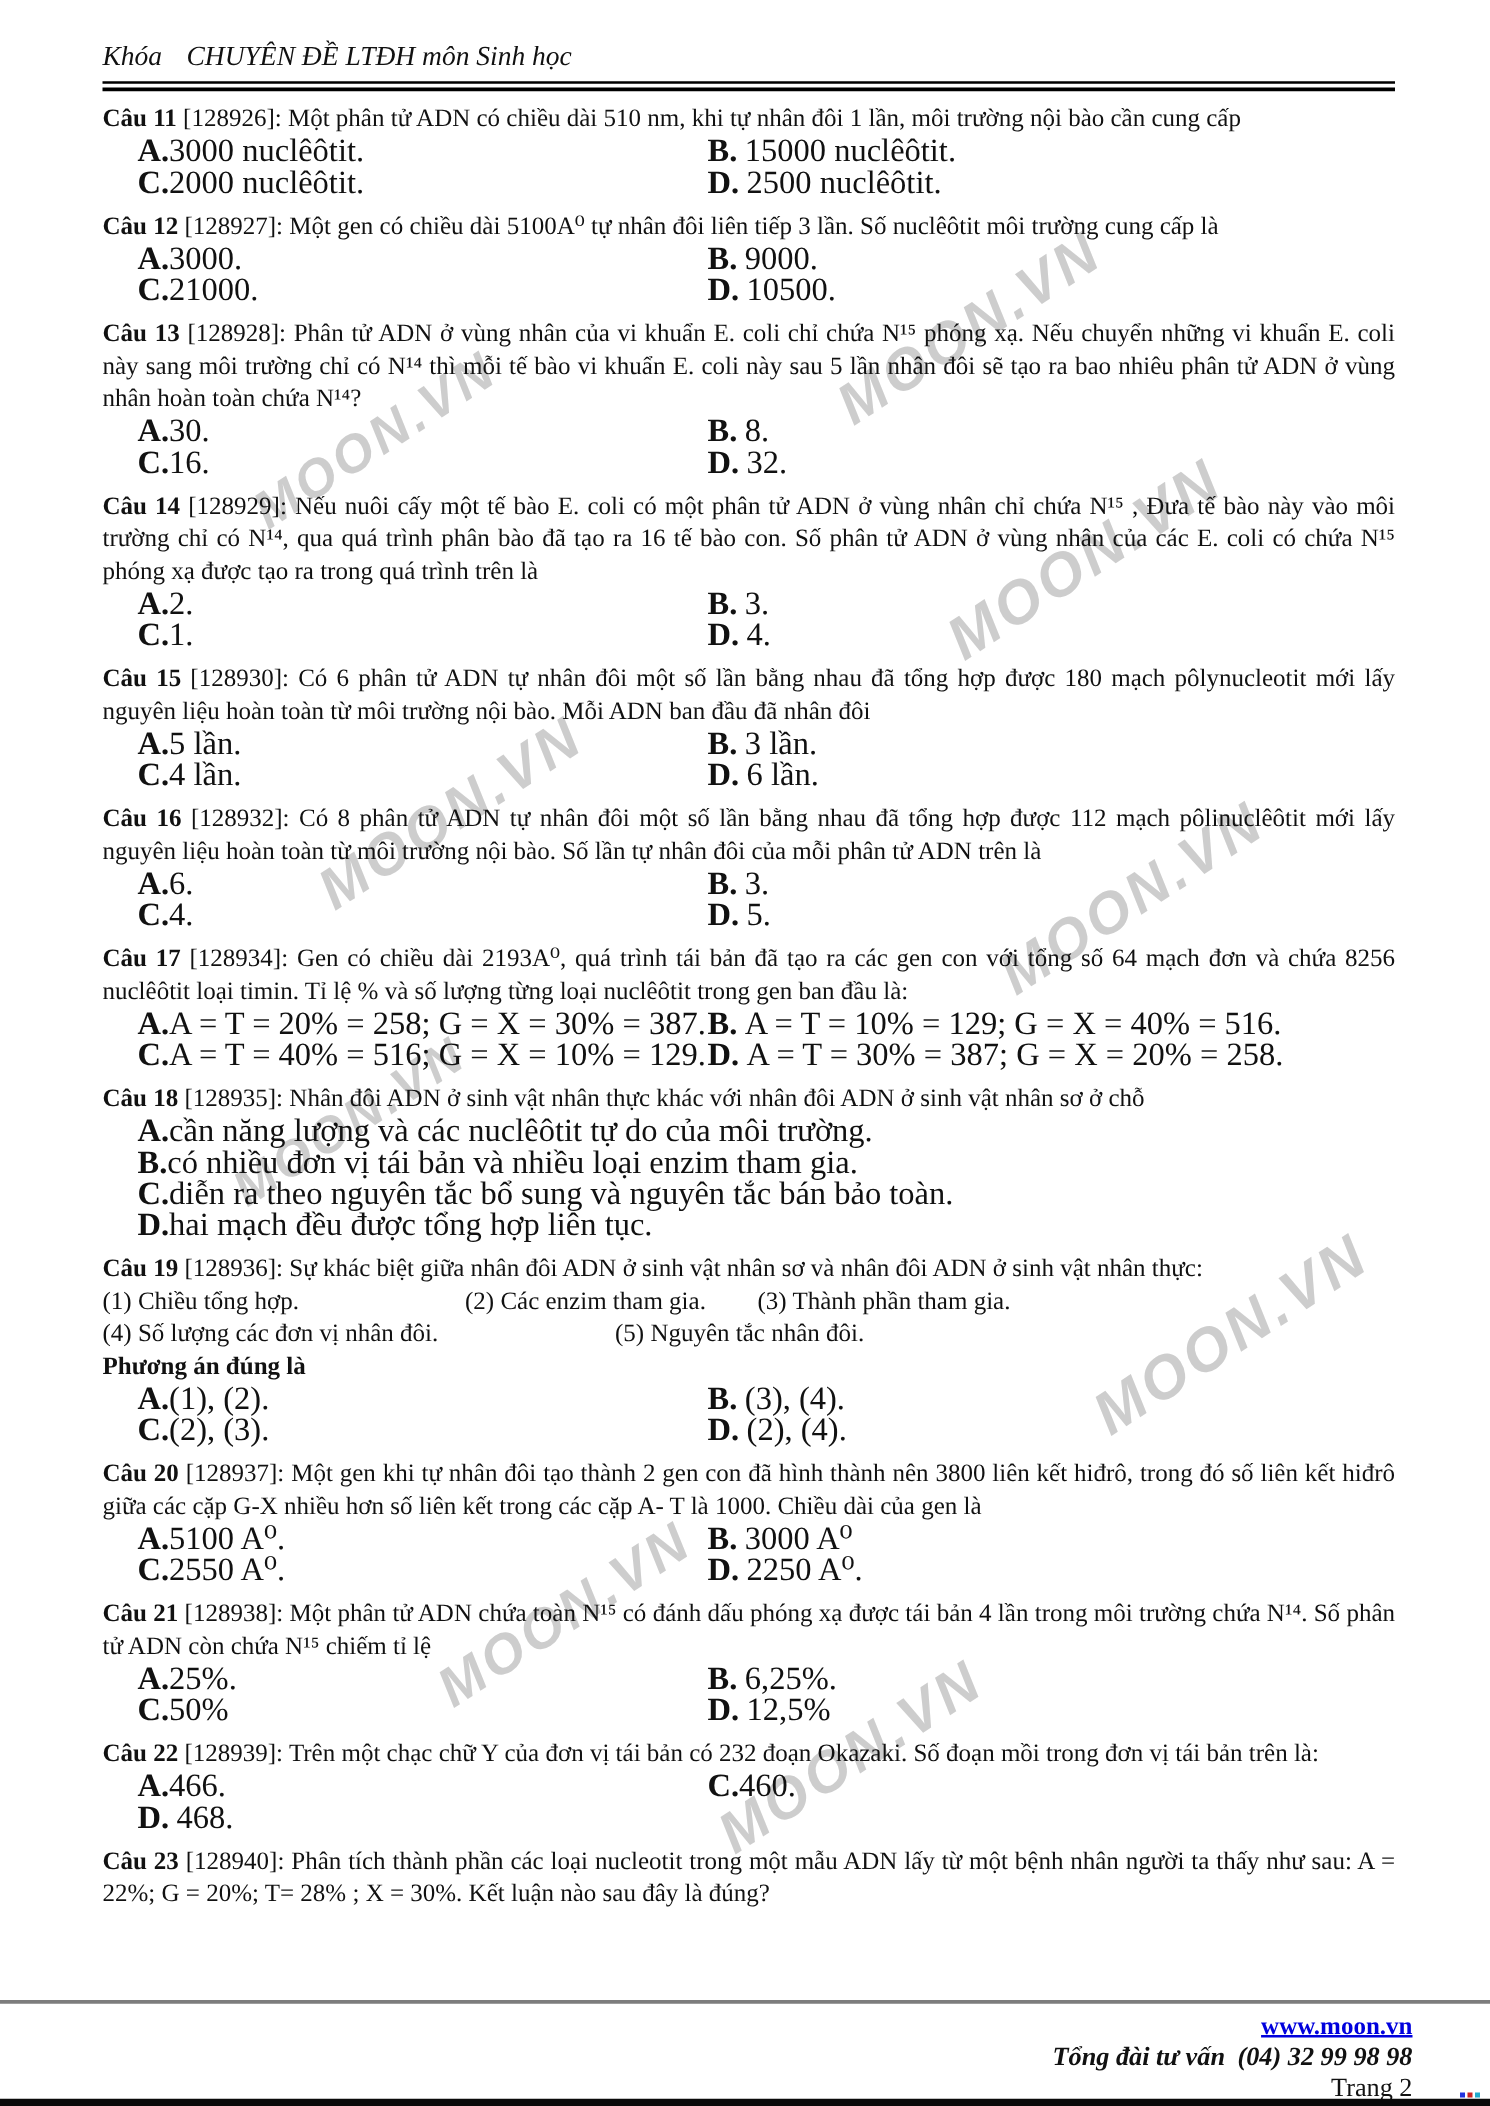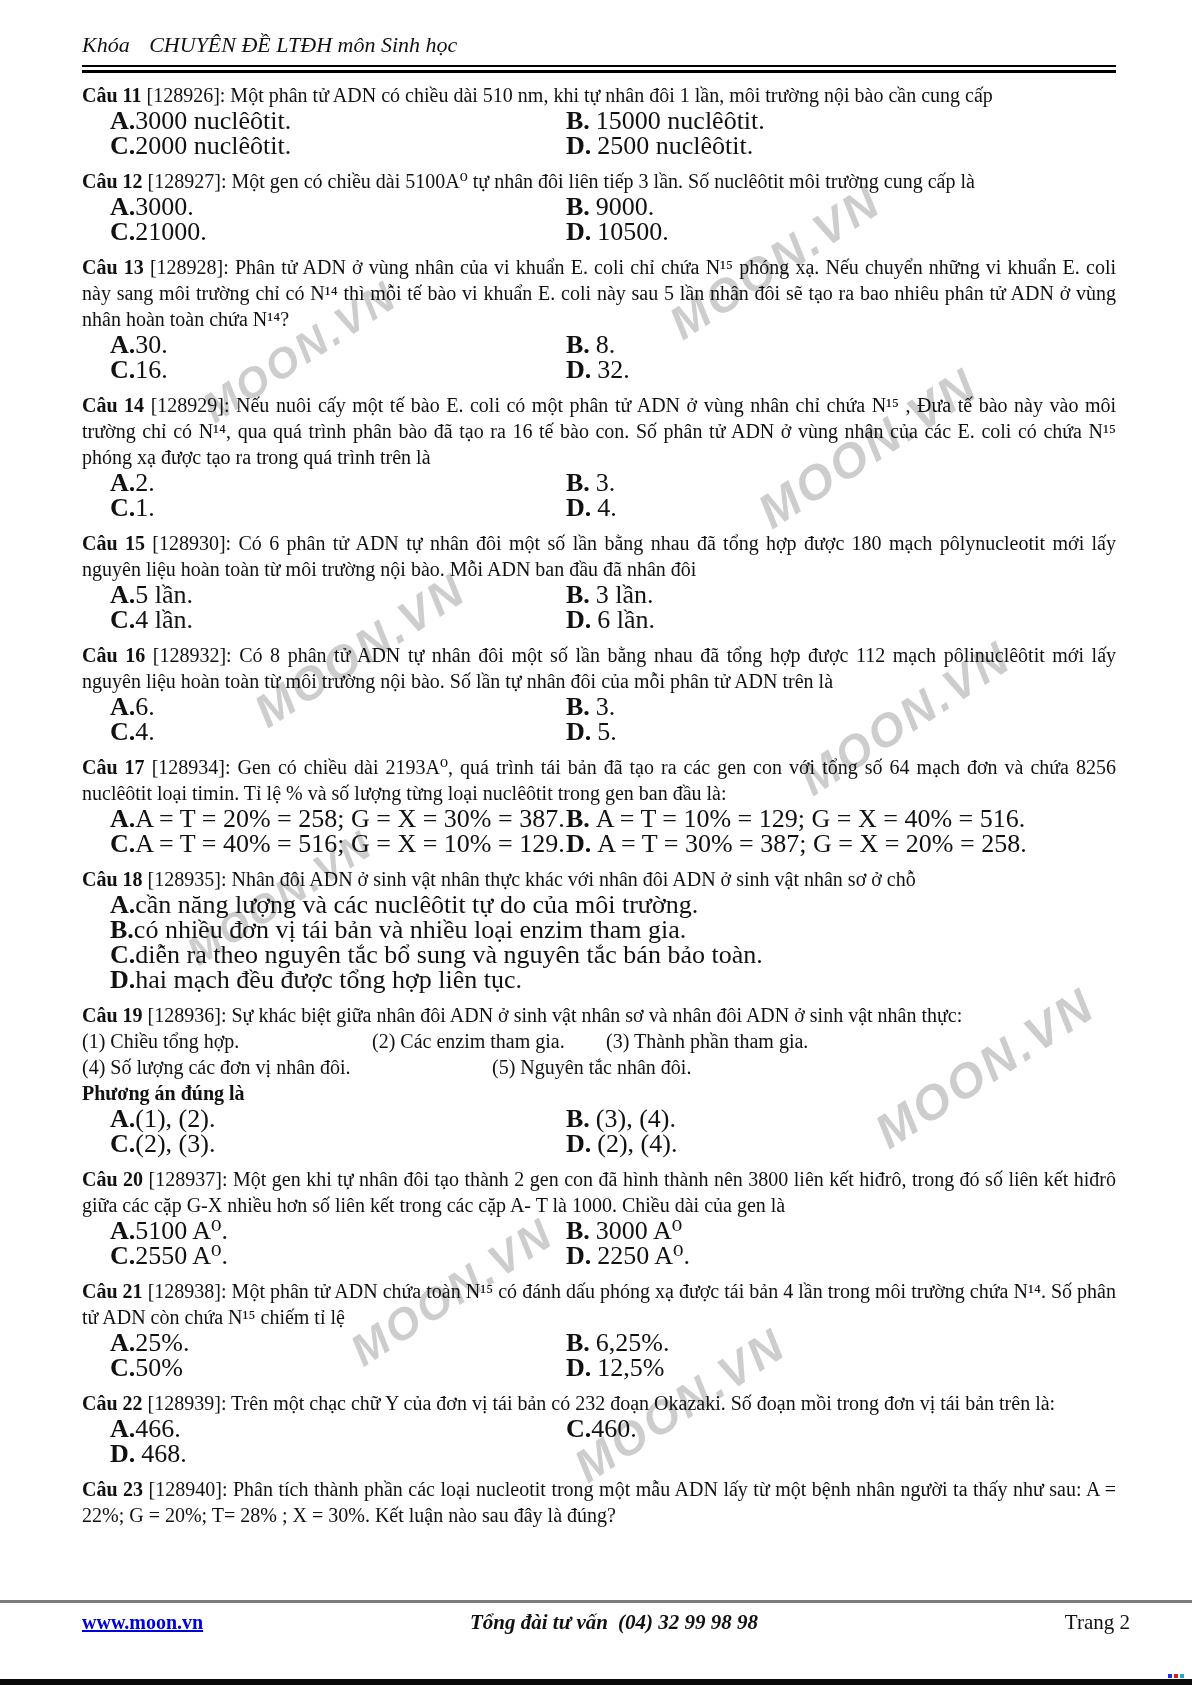--- a/index.html
+++ b/index.html
@@ -29,21 +29,21 @@
   .opt.r .ot{margin-left:6px;}
   .opts.full .opt{display:block;}
   .stl{font-size:20px;line-height:26px;}
   .stl .s1{display:inline-block;width:290px;}
   .stl .s2{display:inline-block;width:234px;}
   .stl2 .s41{display:inline-block;width:410px;}
   .prompt{font-size:20px;line-height:26px;margin:0;font-weight:bold;}
   .foot-rule{position:absolute;left:0;right:0;top:1600px;height:3px;background:#7d7d7d;z-index:2;}
   .footer{
     position:absolute;left:82px;right:62px;top:1610px;z-index:2;
-    display:flex;align-items:center;font-size:21px;
+    display:flex;align-items:flex-end;font-size:21px;flex-direction:column;
   }
   .site{color:#0000dd;font-weight:bold;text-decoration:underline;font-size:20px;cursor:pointer;}
   .hotline{flex:1;text-align:center;font-weight:bold;font-style:italic;}
   .hotline .num{margin-left:10px;}
   .pageno{font-size:21px;margin-left:40px;}
   .bottom-bar{position:absolute;left:0;right:0;bottom:0;height:6px;background:#0a0a0a;z-index:2;}
   .specks{position:absolute;right:8px;bottom:7px;z-index:3;display:flex;gap:2px;}
   .specks i{display:block;width:4px;height:4px;}
 </style>
 </head>

